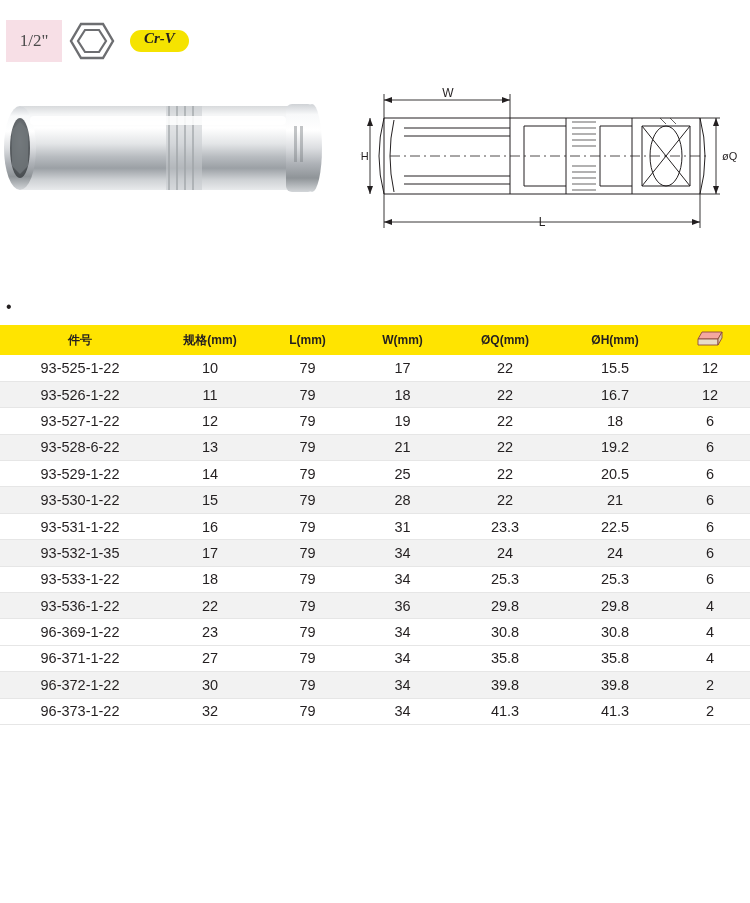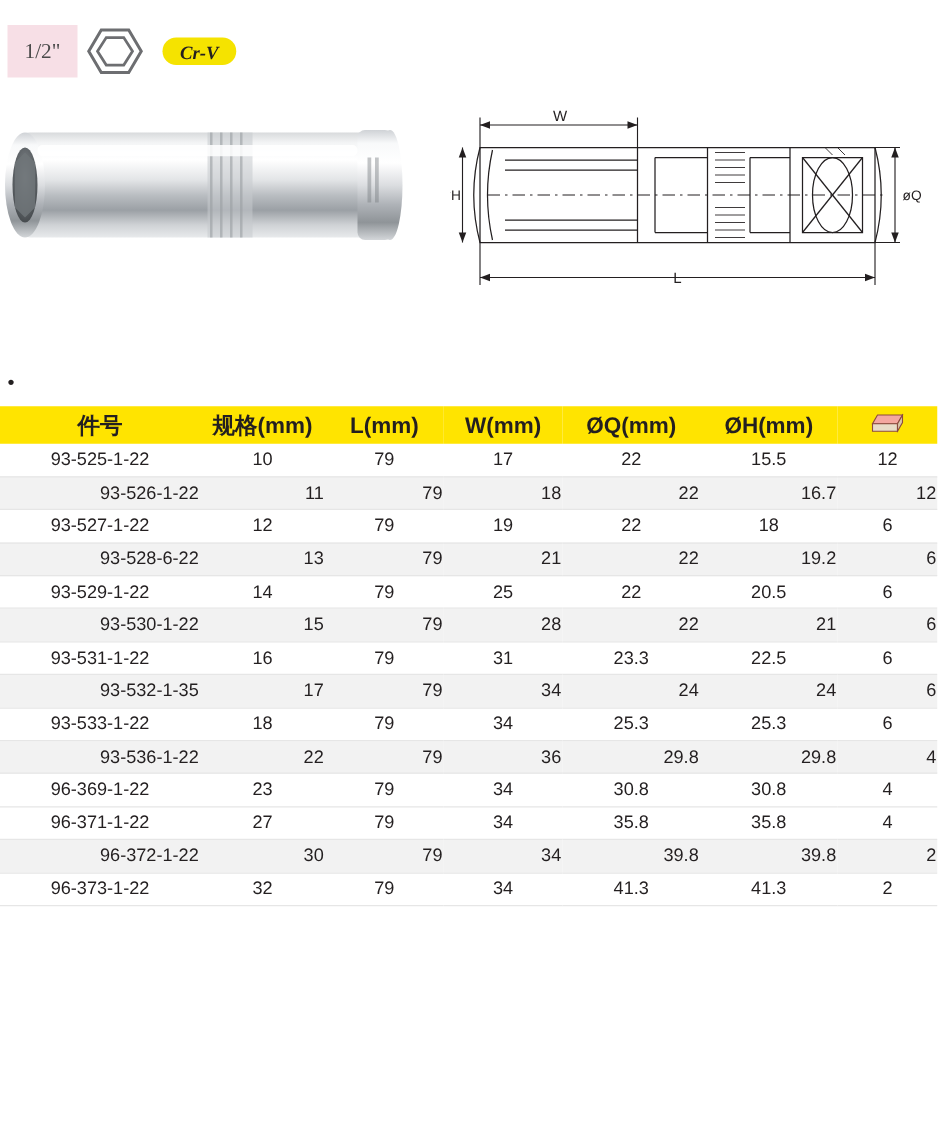--- a/index.html
+++ b/index.html
@@ -41,21 +41,21 @@
     align-items: center;
     justify-content: center;
   }
   .cr-v {
     margin-left: 12px;
     background: #f5e300;
     border-radius: 11px;
     height: 22px;
     padding: 0 14px;
     display: flex;
-    align-items: flex-end;
+    align-items: flex-start;
     font-size: 15px;
     font-weight: bold;
     font-style: italic;
     color: #231f20;
     font-family: "Liberation Serif", serif;
   }
 
   
   .visual {
     position: relative;
@@ -99,38 +99,37 @@
   
   table.spec {
     width: 750px;
     border-collapse: collapse;
     font-size: 14.5px;
     table-layout: fixed;
   }
   table.spec thead th {
     background: #ffe400;
     font-weight: bold;
-    font-size: 18px;
+    font-size: 12px;
     height: 30px;
     color: #231f20;
     border: none;
     text-align: center;
     vertical-align: middle;
   }
   table.spec tbody td {
     height: 26.4px;
     text-align: center;
     vertical-align: middle;
     color: #231f20;
     border-bottom: 1px solid #e6e6e6;
     font-size: 14.5px;
   }
   table.spec tbody tr.alt td {
     background: #f2f2f2;
-    text-align: right;
   }
   .col-part  { width: 160px; }
   .col-spec  { width: 100px; }
   .col-l     { width: 95px; }
   .col-w     { width: 95px; }
   .col-q     { width: 110px; }
   .col-h     { width: 110px; }
   .col-qty   { width: 80px; }
 
   .box-icon {

